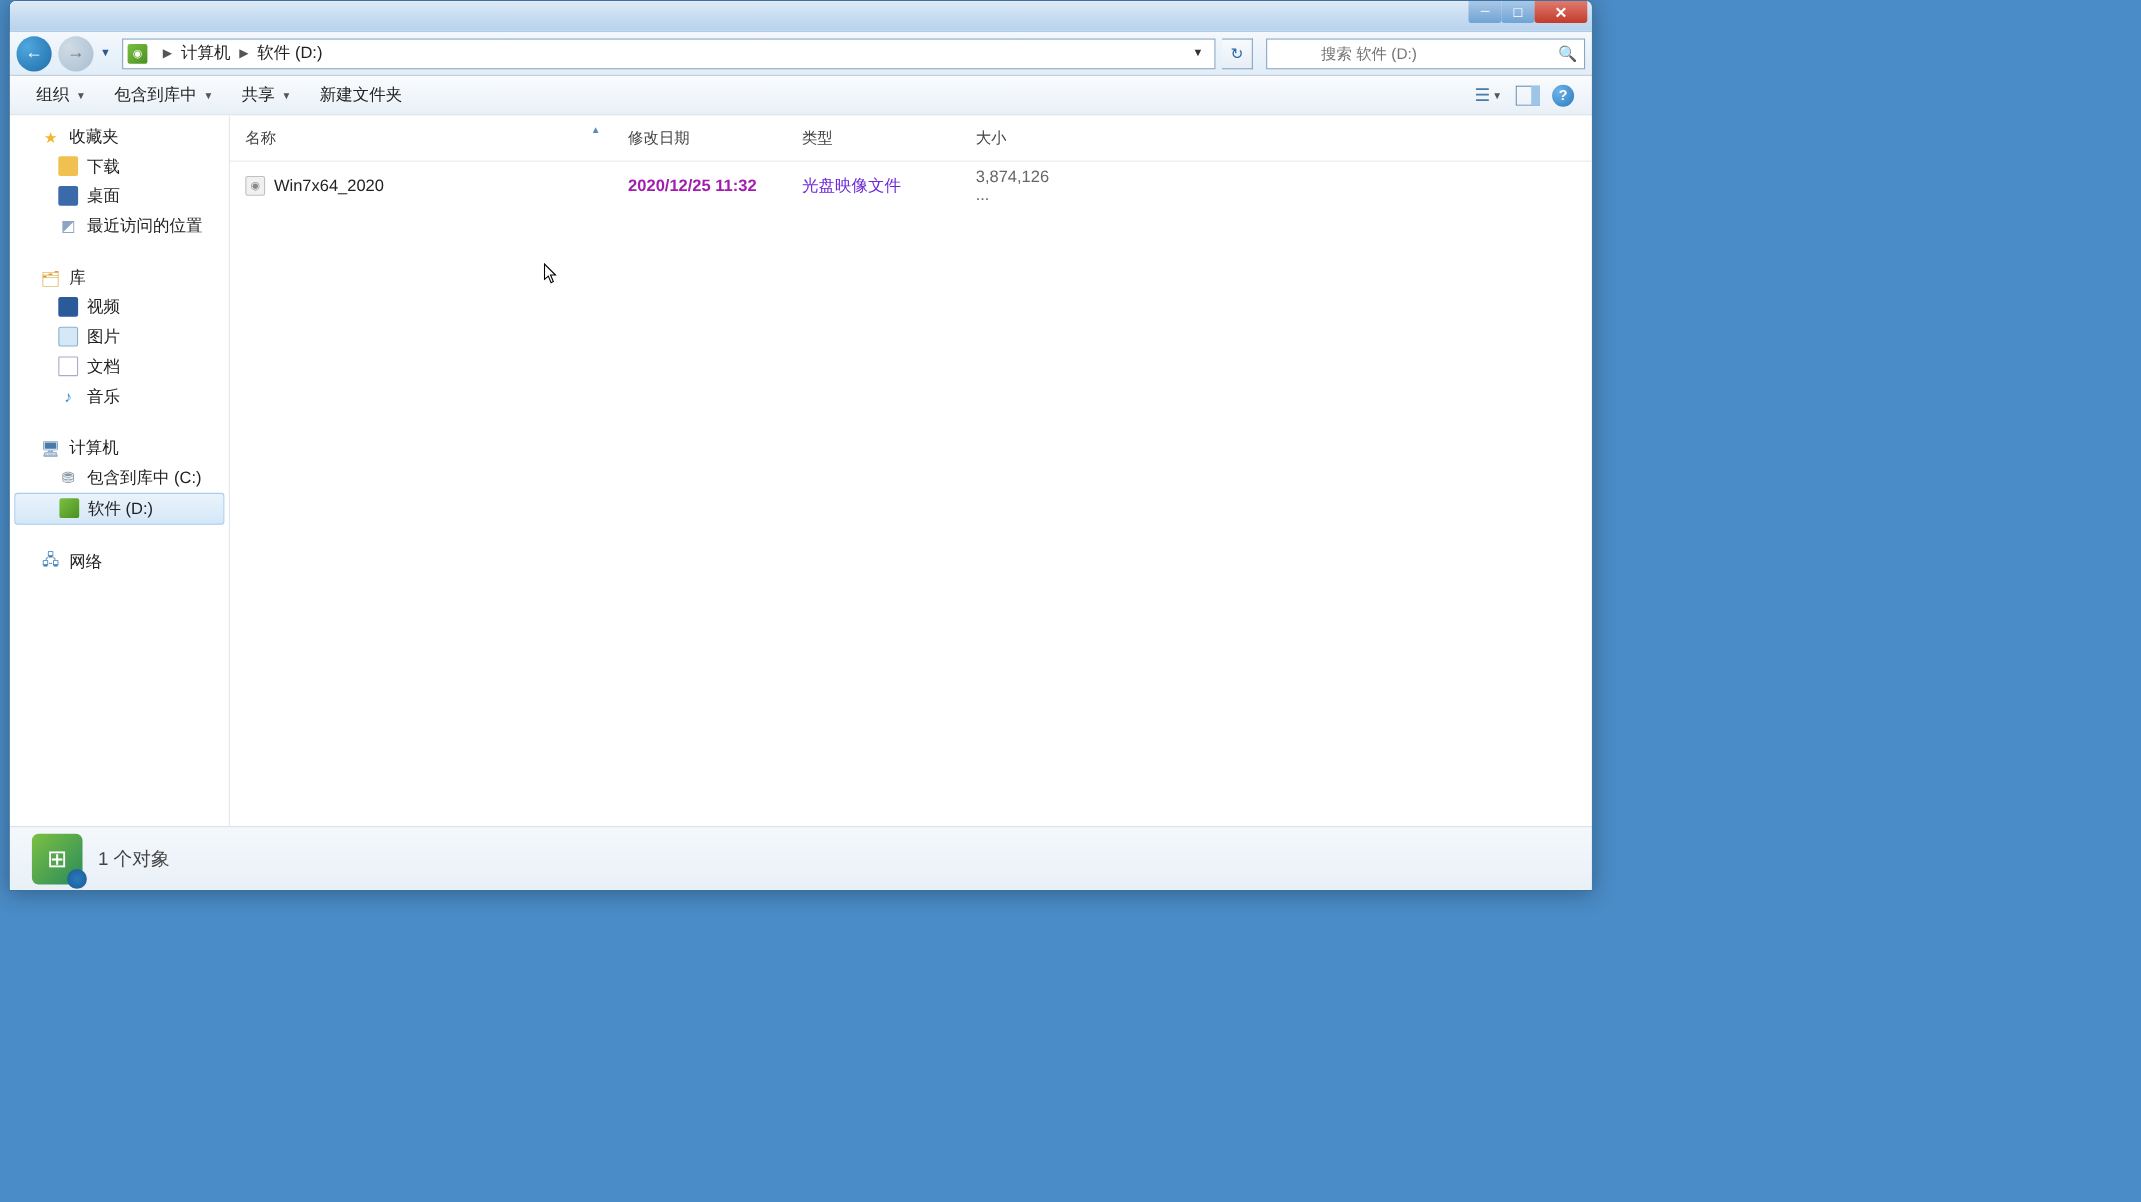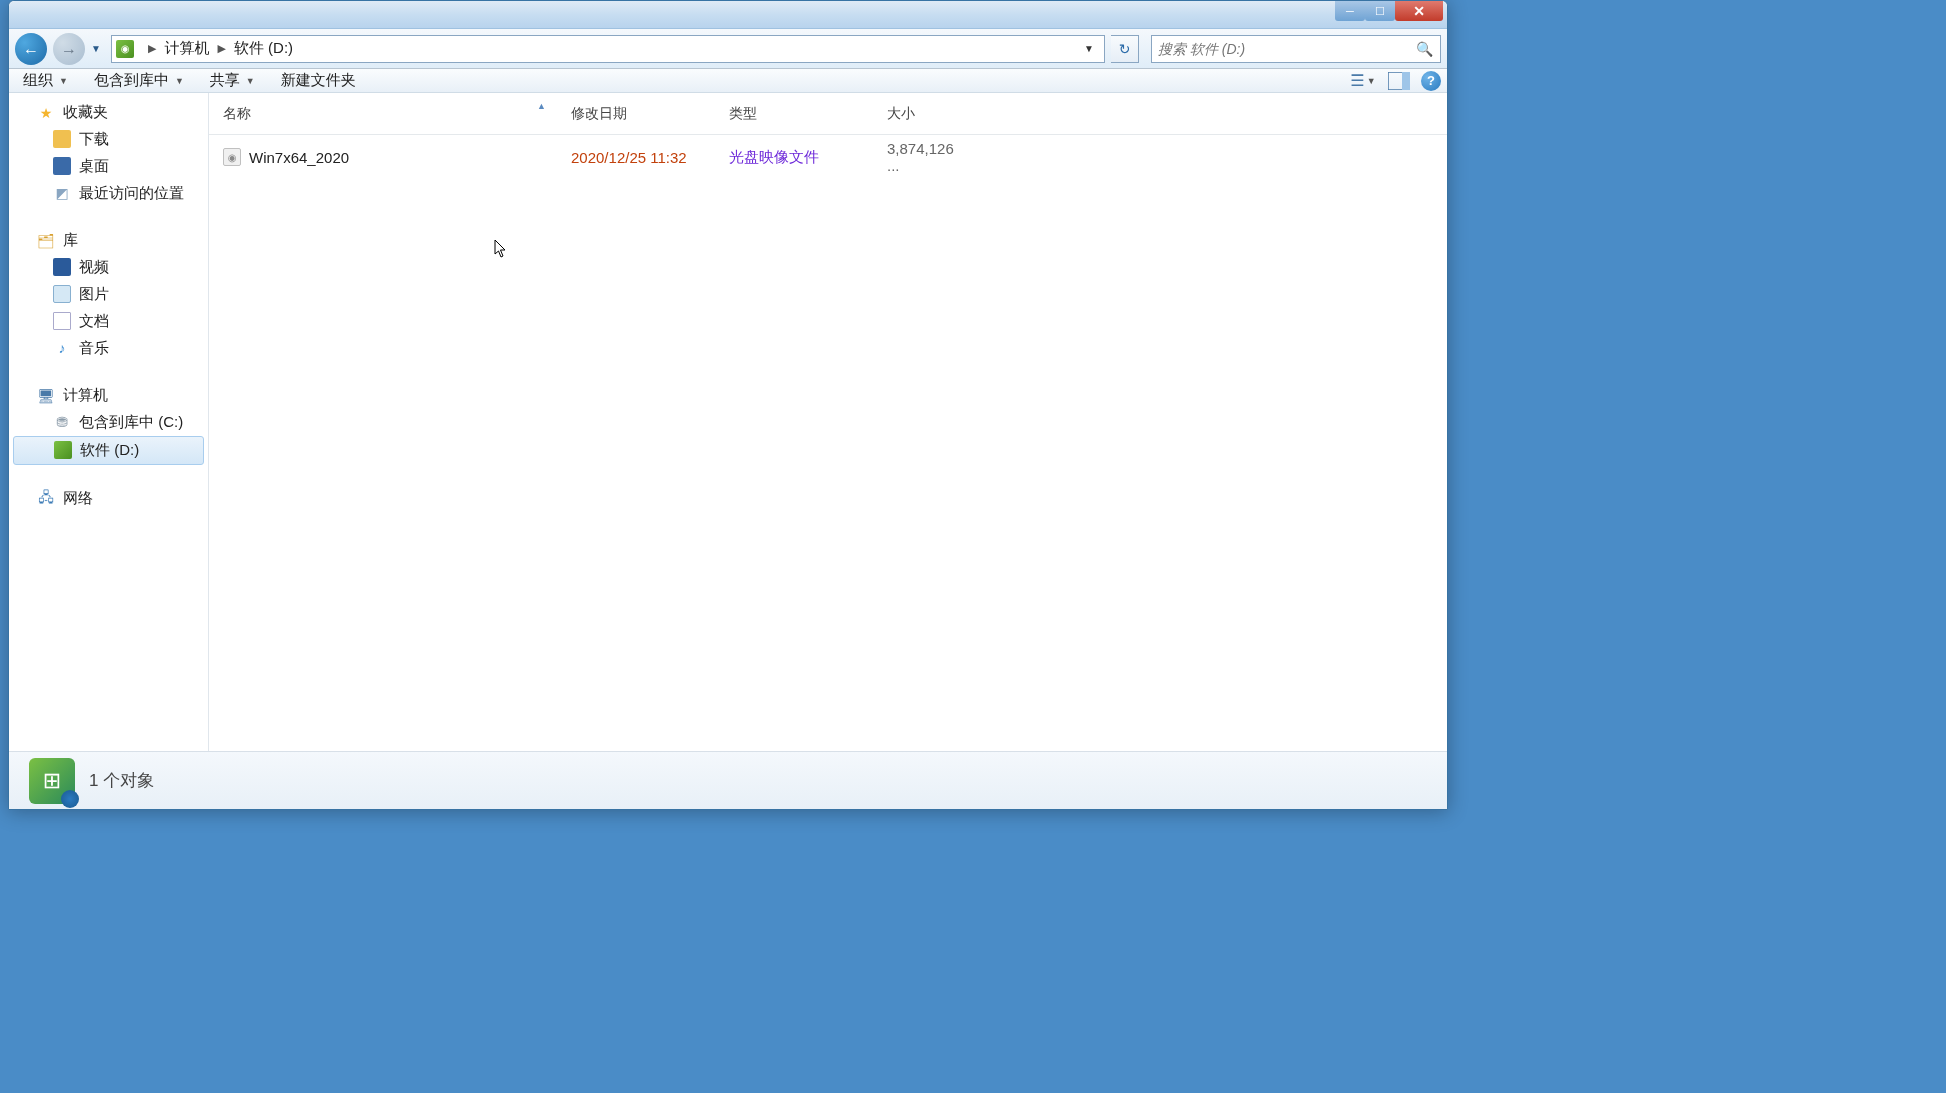--- a/index.html
+++ b/index.html
@@ -93,33 +93,34 @@
 .search-bar {
   width: 290px; height: 28px;
   background: #fff;
   border: 1px solid #8aa6c2;
   display: flex; align-items: center;
   padding: 0 6px;
   margin-left: 6px;
 }
 .search-bar input {
   flex: 1; border: none; outline: none;
-  font-size: 14px; color: #555; font-style: italic;
+  font-size: 14px; color: #555; 
   background: transparent;
+  margin-left: 43px;
 }
 .search-icon { color: #3a7ab5; font-size: 14px; }
 
 
 .toolbar {
-  height: 24px;
+  height: 36px;
   background: linear-gradient(to bottom, #fafcfe, #e8f0f7);
   border-bottom: 1px solid #d0dce6;
   display: flex;
   align-items: center;
-  padding: 0 6px;
+  padding: 0 16px;
   gap: 10px;
 }
 .tool-btn {
   display: flex; align-items: center; gap: 4px;
   font-size: 15px; color: #222;
   padding: 4px 8px;
 }
 .tool-drop { font-size: 9px; color: #555; margin-left: 2px; }
 .toolbar-right { margin-left: auto; display: flex; gap: 8px; align-items: center; }
 .view-btn, .preview-btn, .help-btn {
@@ -203,21 +204,21 @@
 .file-row .cell { padding: 0 14px; }
 .cell-name { width: 348px; display: flex; align-items: center; gap: 8px; }
 .file-icon {
   width: 18px; height: 18px;
   background: #f0f0f0;
   border: 1px solid #c0c0c0;
   border-radius: 2px;
   display: flex; align-items: center; justify-content: center;
   font-size: 10px; color: #888;
 }
-.cell-date { width: 158px; color: #c2410c; }
+.cell-date { width: 158px; color: #a21caf; font-weight: bold; }
 .cell-type { width: 158px; color: #6d28d9; }
 .cell-size { width: 98px; color: #666; }
 
 
 .status-bar {
   height: 58px;
   border-top: 1px solid #d8e0e8;
   background: linear-gradient(to bottom, #f4f8fc, #e8f0f7);
   display: flex; align-items: center;
   padding: 0 20px;

